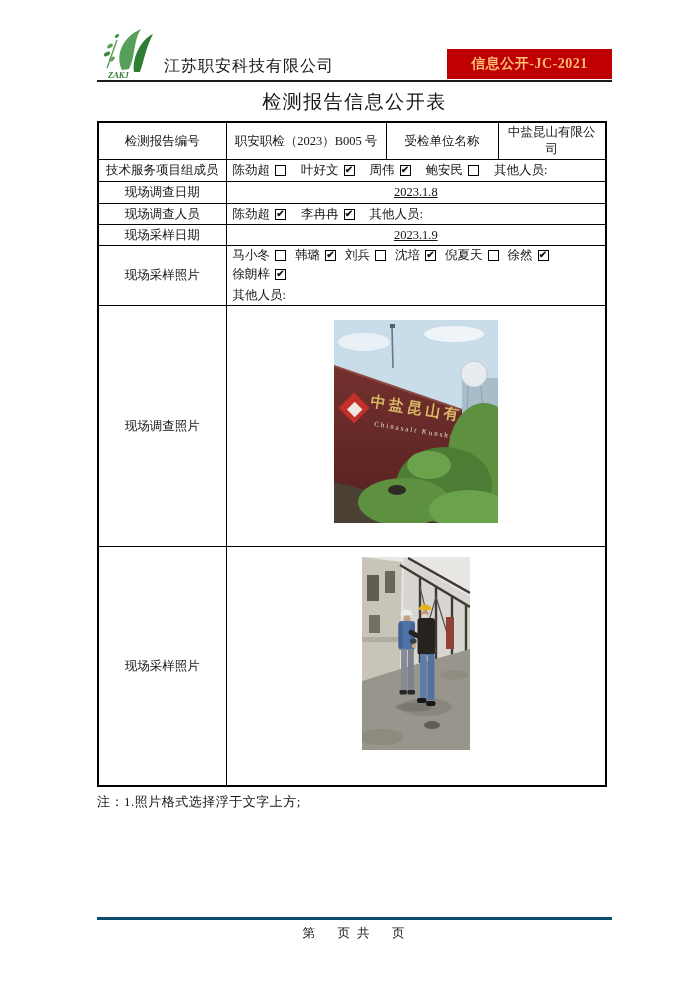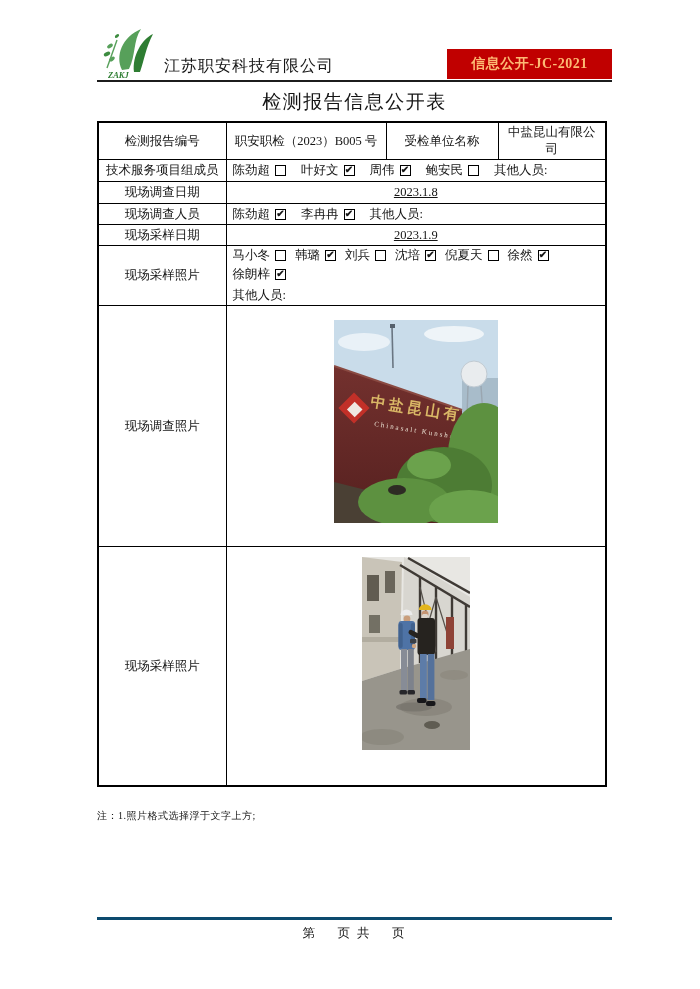--- a/index.html
+++ b/index.html
@@ -38,21 +38,21 @@
   .cb.on::after{content:"✔";margin-top:-1px;}
   .break{flex-basis:100%;height:0;}
 
   
   .photo-wrap{display:flex;justify-content:center;align-items:flex-start;height:100%;}
   .photo-wrap.p1{padding-top:26px;}
   .photo-wrap.p2{padding-top:17px;}
   svg text{font-family:"Liberation Serif","DejaVu Serif",serif;}
 
   
-  .note{margin-top:22px;font-size:10px;letter-spacing:.5px;}
+  .note{margin-top:6px;font-size:13px;letter-spacing:.5px;}
   .footer{position:absolute;left:97px;width:515px;top:917px;border-top:3px solid #0c4a6e;
           text-align:center;font-size:12.5px;padding-top:5px;}
   .footer span{white-space:pre;letter-spacing:2px;}
 </style>
 </head>
 <body>
 
 <div class="page">
   <div class="content">
 

